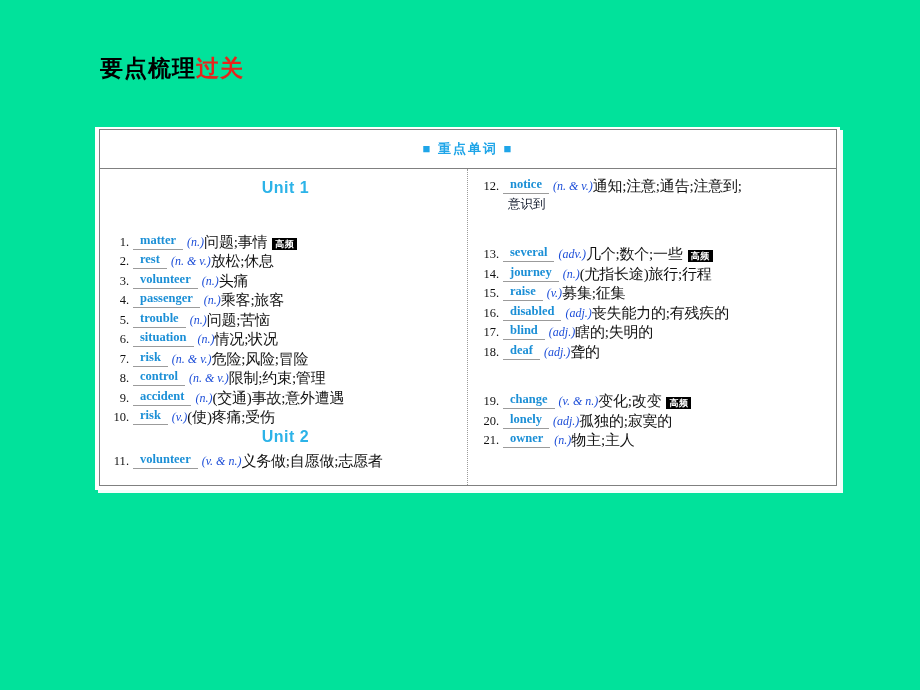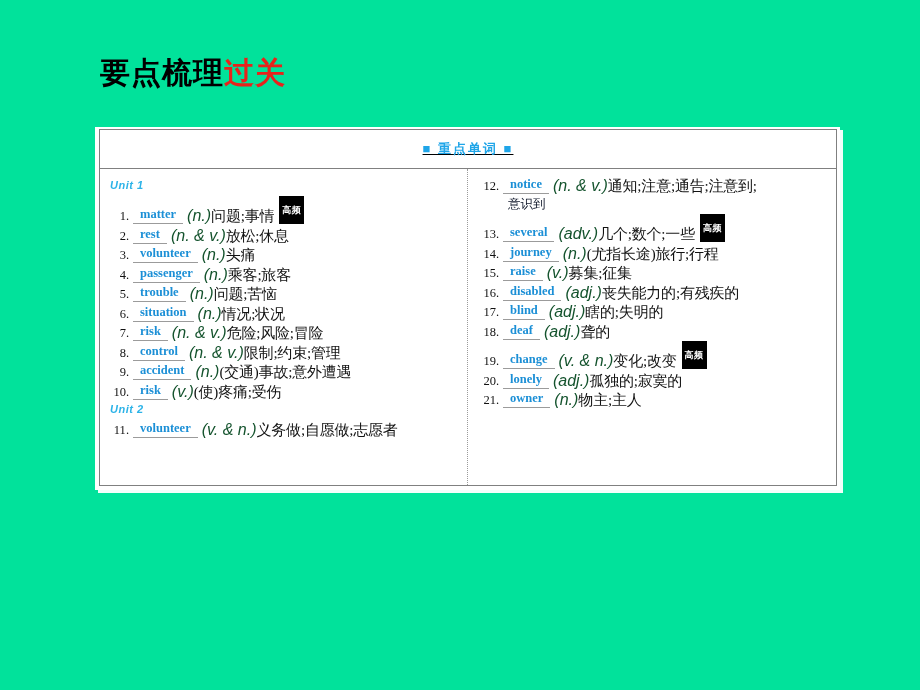--- a/index.html
+++ b/index.html
@@ -14,21 +14,21 @@
     overflow: hidden;
     position: relative;
   }
 
   
   .page-title {
     position: absolute;
     left: 100px;
     top: 53px;
     font-family: Liberation Serif, serif;
-    font-size: 30px;
+    font-size: 23px;
     font-weight: 700;
     letter-spacing: 1px;
     white-space: nowrap;
   }
   .page-title .t-black { color: #000000; }
   .page-title .t-red   { color: #E8231B; }
 
   
   .card-shadow {
     position: absolute;
@@ -50,21 +50,20 @@
     box-sizing: border-box;
   }
 
   .card-header {
     height: 39px;
     border-bottom: 1px solid #808080;
     display: flex;
     align-items: center;
     justify-content: center;
     box-sizing: border-box;
-    text-decoration: underline;
   }
   .card-header-text {
     color: #1FA5E8;
     font-family: "Liberation Sans", sans-serif;
     font-size: 13px;
     font-weight: 700;
     letter-spacing: 2px;
     white-space: nowrap;
   }
 
@@ -79,29 +78,28 @@
     width: 50%;
   }
   .col-left {
     border-right: 1px dotted #9a9a9a;
   }
   .col-right {
     padding-left: 12px;
   }
 
   .unit-head {
-    text-align: left;
+    text-align: center;
     color: #2CB3E8;
     font-family: "Liberation Sans", sans-serif;
-    font-size: 11px;
+    font-size: 16px;
     font-weight: 700;
     letter-spacing: 0.5px;
     margin: 3px 0 5px 0;
     line-height: 1.1;
-    font-style: italic;
   }
 
   
   .entry {
     display: flex;
     align-items: flex-end;
     font-size: 12.5px;
     line-height: 16px;
     margin-bottom: 1.5px;
     color: #1a1a1a;
@@ -122,45 +120,46 @@
     font-family: "Liberation Serif", serif;
     font-weight: 700;
     font-size: 12.5px;
     border-bottom: 1px solid #9b9b9b;
     padding: 0 7px 1px 7px;
     margin-left: 4px;
     text-align: center;
     display: inline-block;
   }
   .pos {
-    font-family: Liberation Sans, sans-serif;
+    font-family: Liberation Serif, serif;
     font-style: italic;
-    font-size: 16px;
+    font-size: 12px;
     margin-left: 4px;
-    color: #14532d;
+    color: #1d4ed8;
   }
   .def {
     font-family: "Liberation Serif", serif;
     font-size: 15px;
     color: #121212;
     margin-left: 0px;
     letter-spacing: -0.2px;
   }
   .badge {
     display: inline-block;
     background: #000000;
     color: #ffffff;
     font-family: "Liberation Sans", sans-serif;
     font-size: 9px;
     font-weight: 700;
     line-height: 12px;
-    padding: 8px 3px;
+    padding: 0 3px;
     margin-left: 5px;
     letter-spacing: 0.5px;
     vertical-align: 1px;
+    margin-top: 36px;
   }
   .cont-line {
     font-family: "Liberation Serif", serif;
     font-size: 12.5px;
     color: #0f172a;
     margin: 0 0 1.5px 28px;
     line-height: 17px;
   }
 </style>
 </head>

